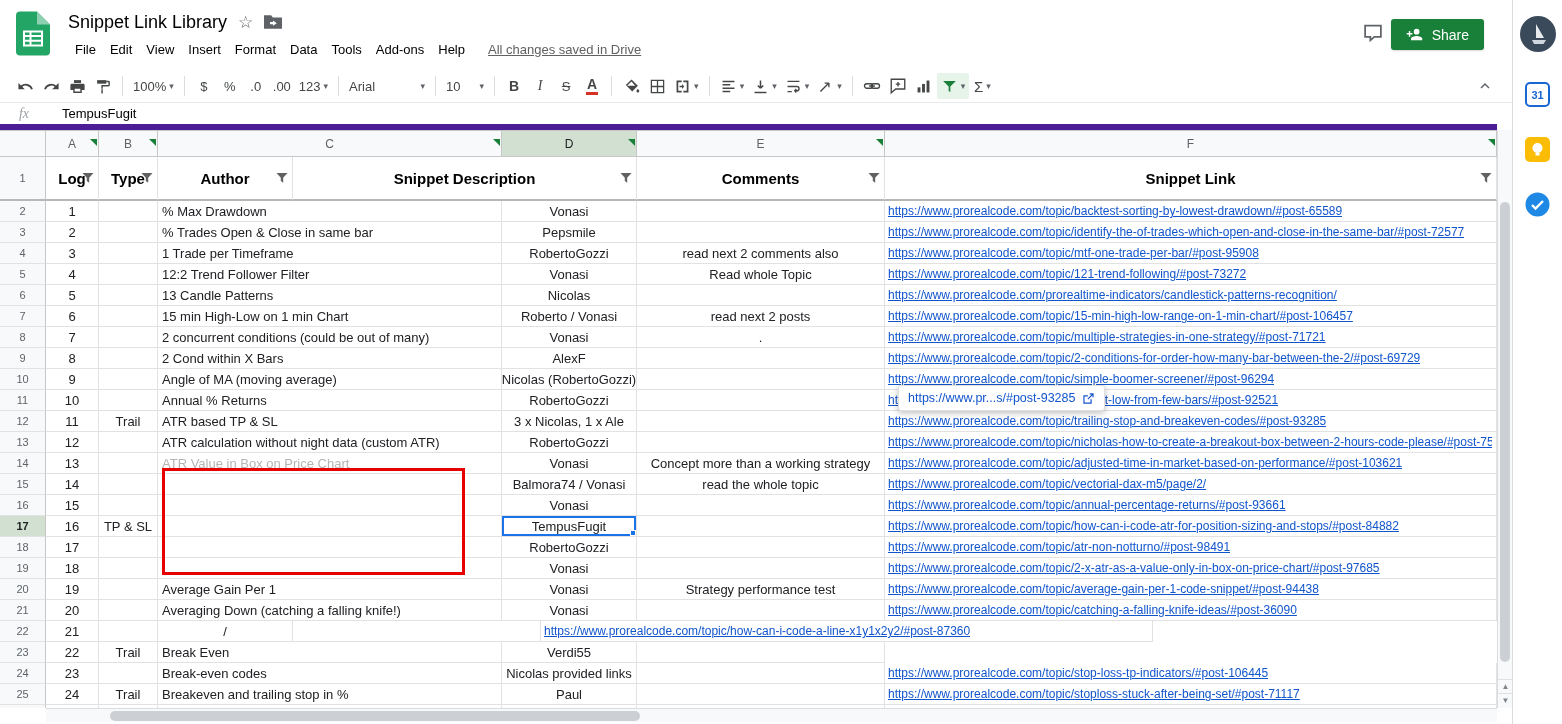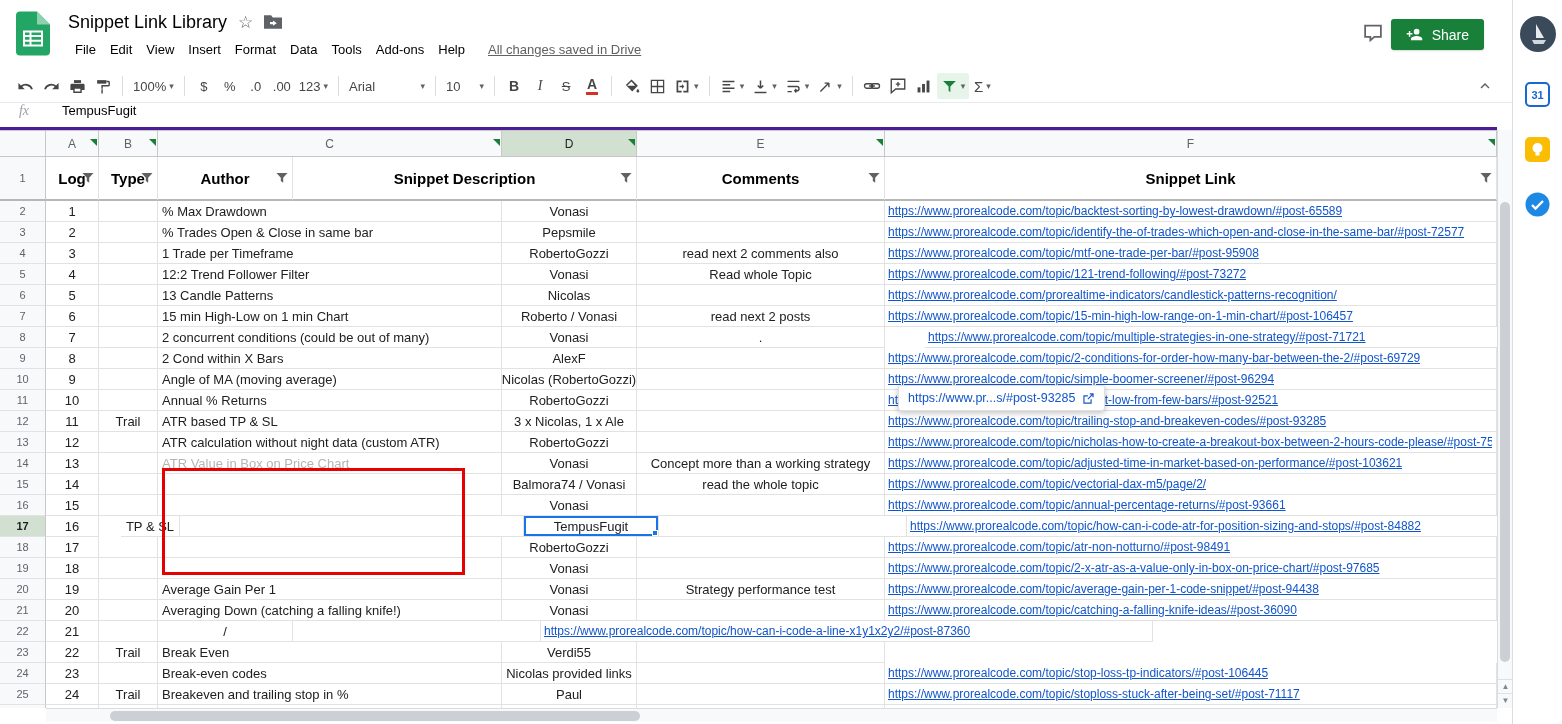--- a/index.html
+++ b/index.html
@@ -31,22 +31,22 @@
   .tb .st{text-decoration:line-through;font-size:13px;}
   .a-red{border-bottom:3px solid #d93025;line-height:1.1;font-size:14px;font-weight:bold;padding:0 1px;}
   .dd{font-size:9px;color:#5f6368;}
   .sep{width:1px;height:20px;background:#dadce0;margin:0 6px;flex:none;}
   .tb.active{background:#e6f4ea;color:var(--filter-green);}
   .tb.active svg{fill:var(--filter-green);}
   .tb svg{display:block;}
   .collapse{margin-left:auto;margin-right:14px;}
 
   
-  .formula-bar{position:absolute;top:103px;left:0;width:1497px;height:27px;display:flex;align-items:flex-start;
-    border-bottom:3px solid #4c1d95;background:#fff;z-index:18;}
+  .formula-bar{position:absolute;top:103px;left:0;width:1497px;height:27px;display:flex;align-items:center;
+    border-bottom:6px solid #4c1d95;background:#fff;z-index:18;}
   .fx{width:48px;text-align:center;font-style:italic;color:#9aa0a6;font-size:14px;
     font-family:"Liberation Serif",serif;}
   .fval{font-size:13px;color:#000;padding-left:14px;flex:1;}
 
   
   .sheet{position:absolute;top:130px;left:0;width:1497px;height:578px;overflow:hidden;background:#fff;
     border-top:1px solid #c7c7c7;}
   .corner{position:absolute;left:0;top:0;width:46px;height:26px;background:#f8f9fa;
     border-right:1px solid #c7c7c7;border-bottom:1px solid #c7c7c7;cursor:pointer;}
   .colstrip{position:absolute;left:46px;top:0;height:26px;display:flex;}
@@ -431,21 +431,21 @@
           <span class="link">https://www.prorealcode.com/topic/15-min-high-low-range-on-1-min-chart/#post-106457</span>
         </div>
       </div>
       <div class="row">
         <div class="rowhead">8</div>
         <div class="cell center" style="width: 53px;">7</div>
         <div class="cell center" style="width: 59px;"></div>
         <div class="cell" style="width: 344px;">2 concurrent conditions (could be out of many)</div>
         <div class="cell center" style="width: 135px;">Vonasi</div>
         <div class="cell center" style="width: 248px;">.</div>
-        <div class="cell link-cell" style="width: 612px; margin-left: 40px;">
+        <div class="cell link-cell" style="width: 612px;">
           <span class="link">https://www.prorealcode.com/topic/multiple-strategies-in-one-strategy/#post-71721</span>
         </div>
       </div>
       <div class="row">
         <div class="rowhead">9</div>
         <div class="cell center" style="width: 53px;">8</div>
         <div class="cell center" style="width: 59px;"></div>
         <div class="cell" style="width: 344px;">2 Cond within X Bars</div>
         <div class="cell center" style="width: 135px;">AlexF</div>
         <div class="cell center" style="width: 248px;"></div>
@@ -526,21 +526,21 @@
         <div class="cell" style="width: 344px;"></div>
         <div class="cell center" style="width: 135px;">Vonasi</div>
         <div class="cell center" style="width: 248px;"></div>
         <div class="cell link-cell" style="width: 612px;">
           <span class="link">https://www.prorealcode.com/topic/annual-percentage-returns/#post-93661</span>
         </div>
       </div>
       <div class="row">
         <div class="rowhead sel">17</div>
         <div class="cell center" style="width: 53px;">16</div>
-        <div class="cell center" style="width: 59px; margin-left: 22px;">TP &amp; SL</div>
+        <div class="cell center" style="width: 59px;">TP &amp; SL</div>
         <div class="cell" style="width: 344px;"></div>
         <div class="cell center selected-cell" style="width: 135px;">TempusFugit<span class="fill-handle"></span></div>
         <div class="cell center" style="width: 248px;"></div>
         <div class="cell link-cell" style="width: 612px;">
           <span class="link">https://www.prorealcode.com/topic/how-can-i-code-atr-for-position-sizing-and-stops/#post-84882</span>
         </div>
       </div>
       <div class="row">
         <div class="rowhead">18</div>
         <div class="cell center" style="width: 53px;">17</div>

